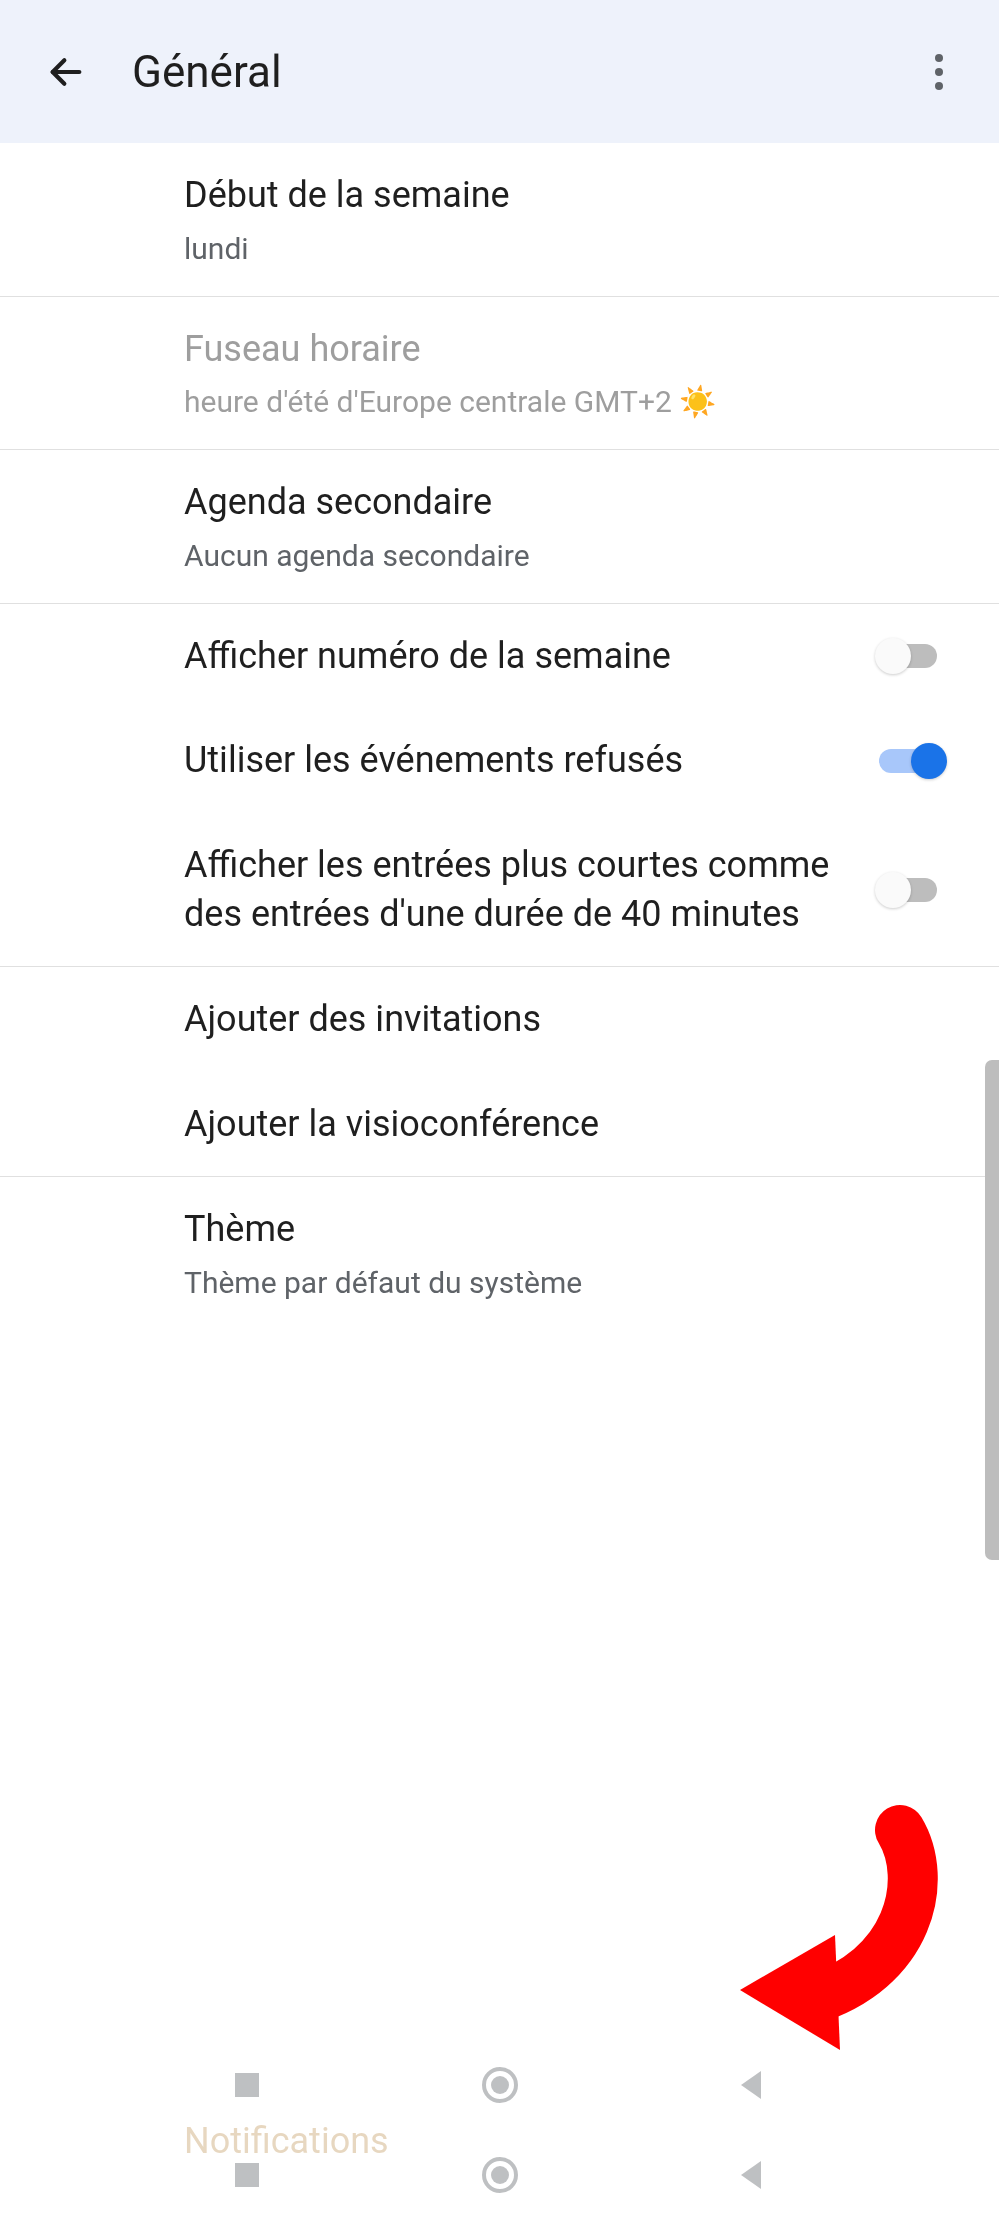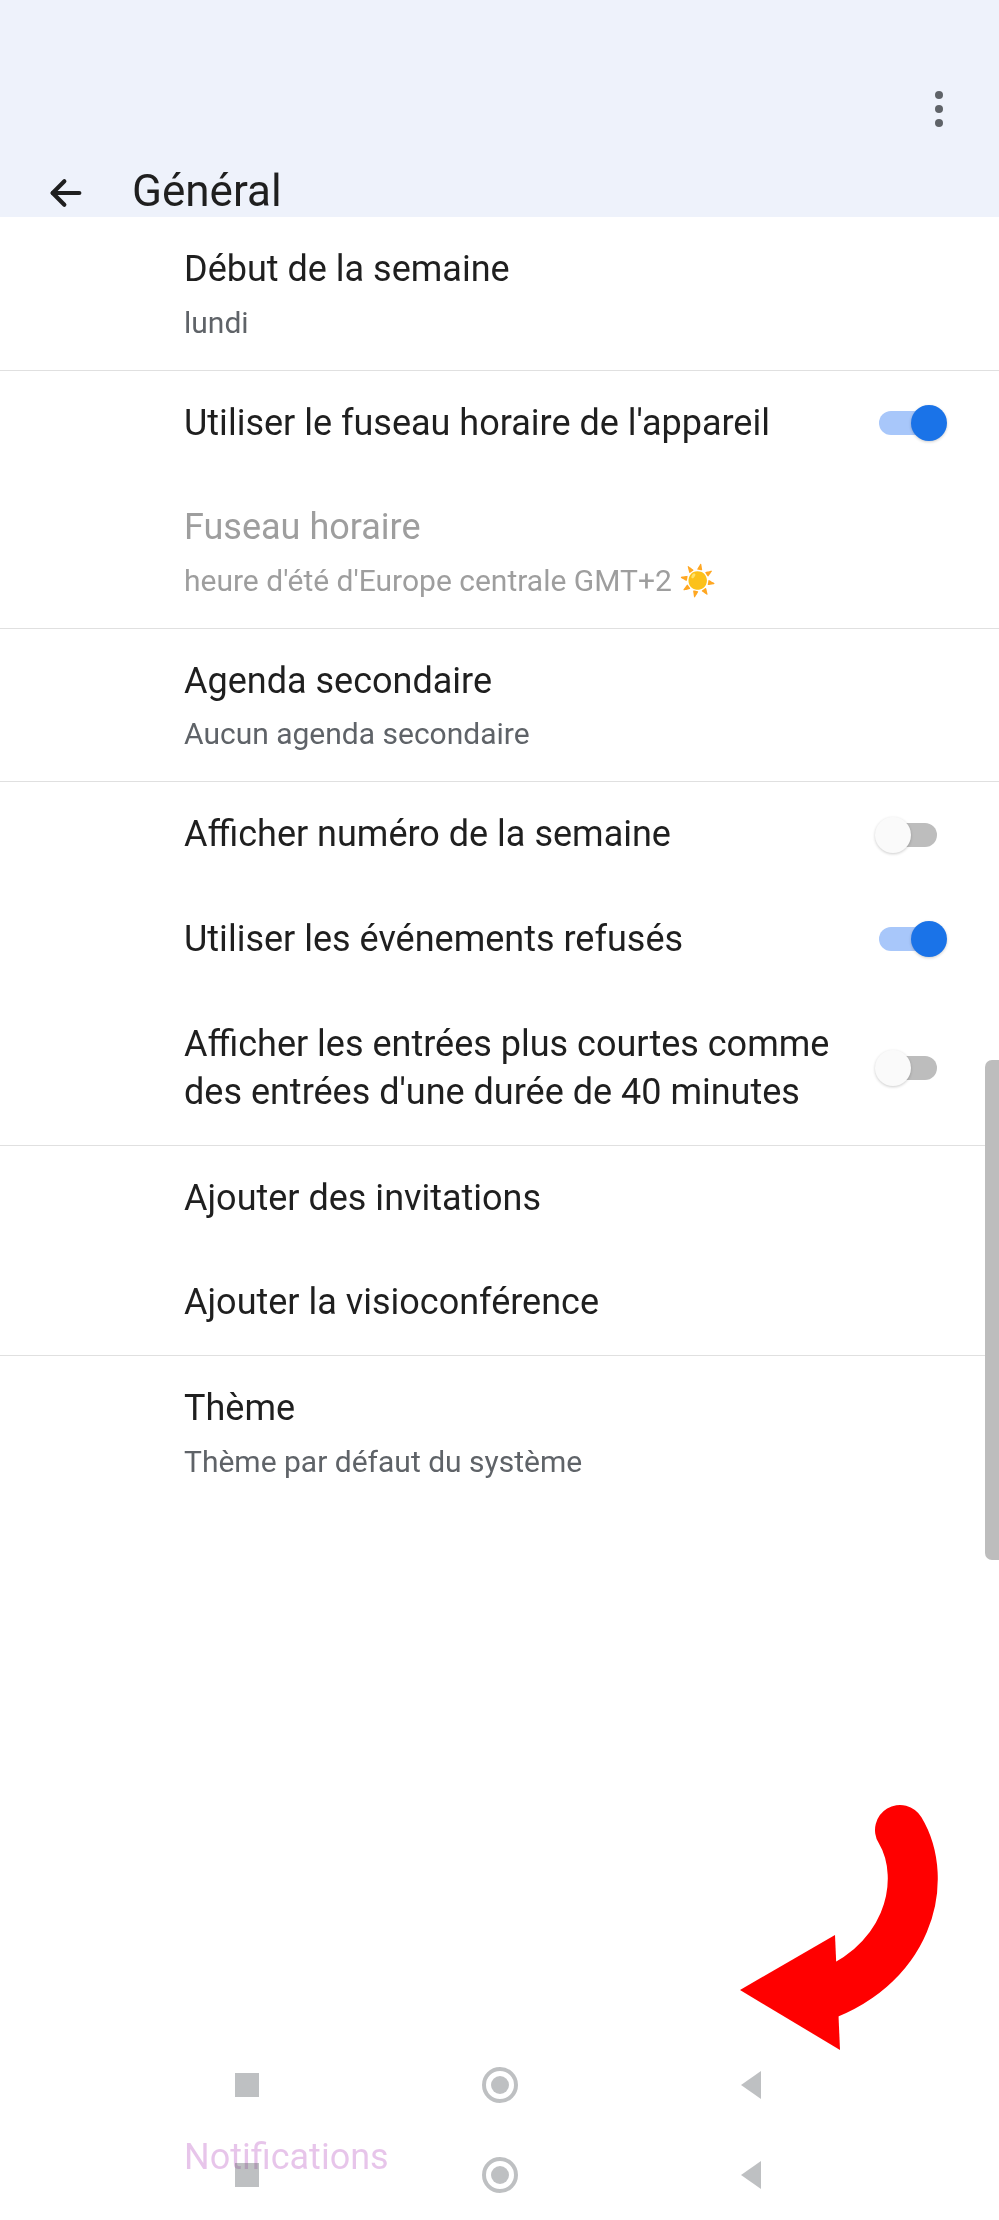--- a/index.html
+++ b/index.html
@@ -6,23 +6,23 @@
   body {
     font-family: 'Roboto', 'Helvetica Neue', Arial, sans-serif;
     background: #ffffff;
     width: 999px;
     height: 2220px;
     position: relative;
     overflow: hidden;
   }
   .header {
     background: #eef2fb;
-    height: 217px;
-    display: flex;
-    align-items: flex-end;
+    height: 143px;
+    display: flex;
+    align-items: center;
     padding: 0 30px;
     position: relative;
   }
   .back-icon {
     width: 48px;
     height: 48px;
     display: flex;
     align-items: center;
     justify-content: center;
     cursor: pointer;
@@ -125,23 +125,22 @@
     padding: 0 120px;
     opacity: 0.4;
   }
   .navbar.first { top: 2040px; }
   .navbar.second { top: 2130px; }
   .nav-icon { width: 40px; height: 40px; display: flex; align-items: center; justify-content: center; }
   .faded-text {
     position: absolute;
     left: 184px;
     font-size: 36px;
-    color: #a21caf;
+    color: #a16207;
     opacity: 0.25;
-    margin-top: 16px;
   }
   .faded1 { top: 2120px; }
 </style>
 </head>
 <body>
 
 <div class="header">
   <div class="back-icon">
     <svg viewBox="0 0 24 24" fill="none" stroke="#1f1f1f" stroke-width="2.5" stroke-linecap="round" stroke-linejoin="round">
       <line x1="20" y1="12" x2="4" y2="12"></line>
@@ -163,29 +162,20 @@
   <div class="section">
     <div class="row">
       <div class="row-text">
         <div class="row-title">Début de la semaine</div>
         <div class="row-subtitle">lundi</div>
       </div>
     </div>
   </div>
 
   <div class="section">
-    <div class="row">
-      <div class="row-text">
-        <div class="row-title">Utiliser le fuseau horaire de l'appareil</div>
-      </div>
-      <div class="toggle on">
-        <div class="toggle-track"></div>
-        <div class="toggle-thumb"></div>
-      </div>
-    </div>
     <div class="row disabled">
       <div class="row-text">
         <div class="row-title">Fuseau horaire</div>
         <div class="row-subtitle">heure d'été d'Europe centrale  GMT+2 ☀️</div>
       </div>
     </div>
   </div>
 
   <div class="section">
     <div class="row">

